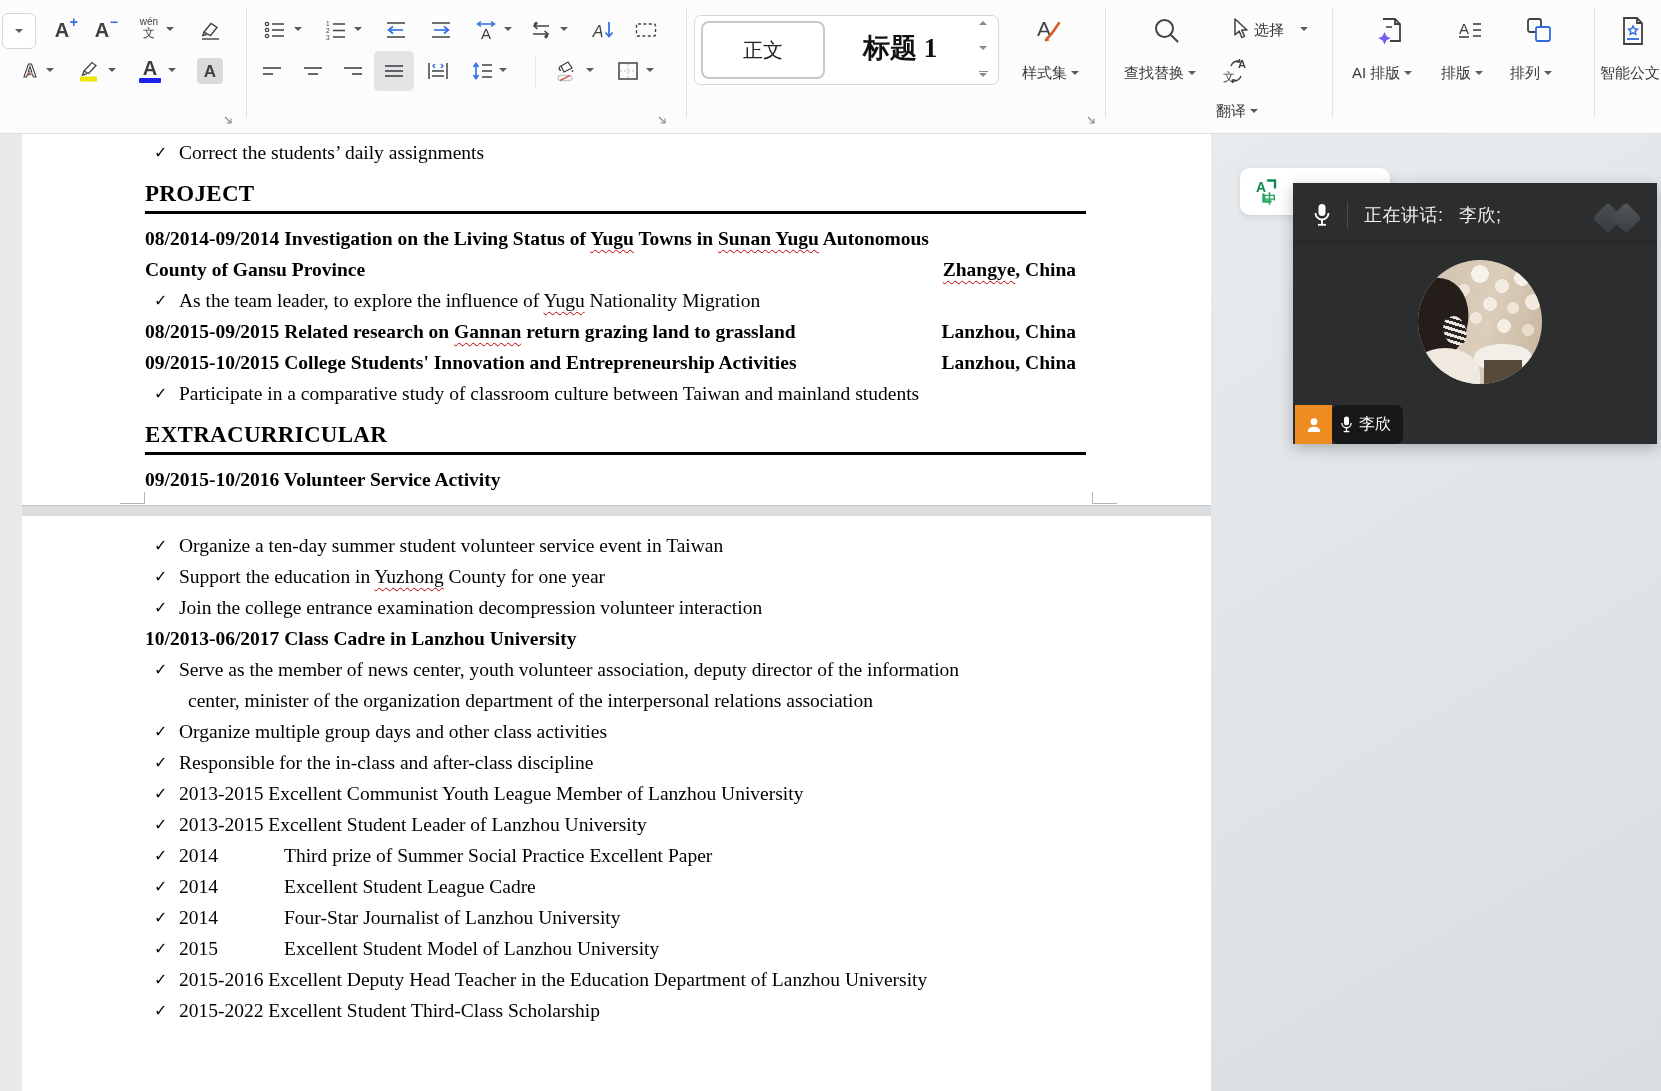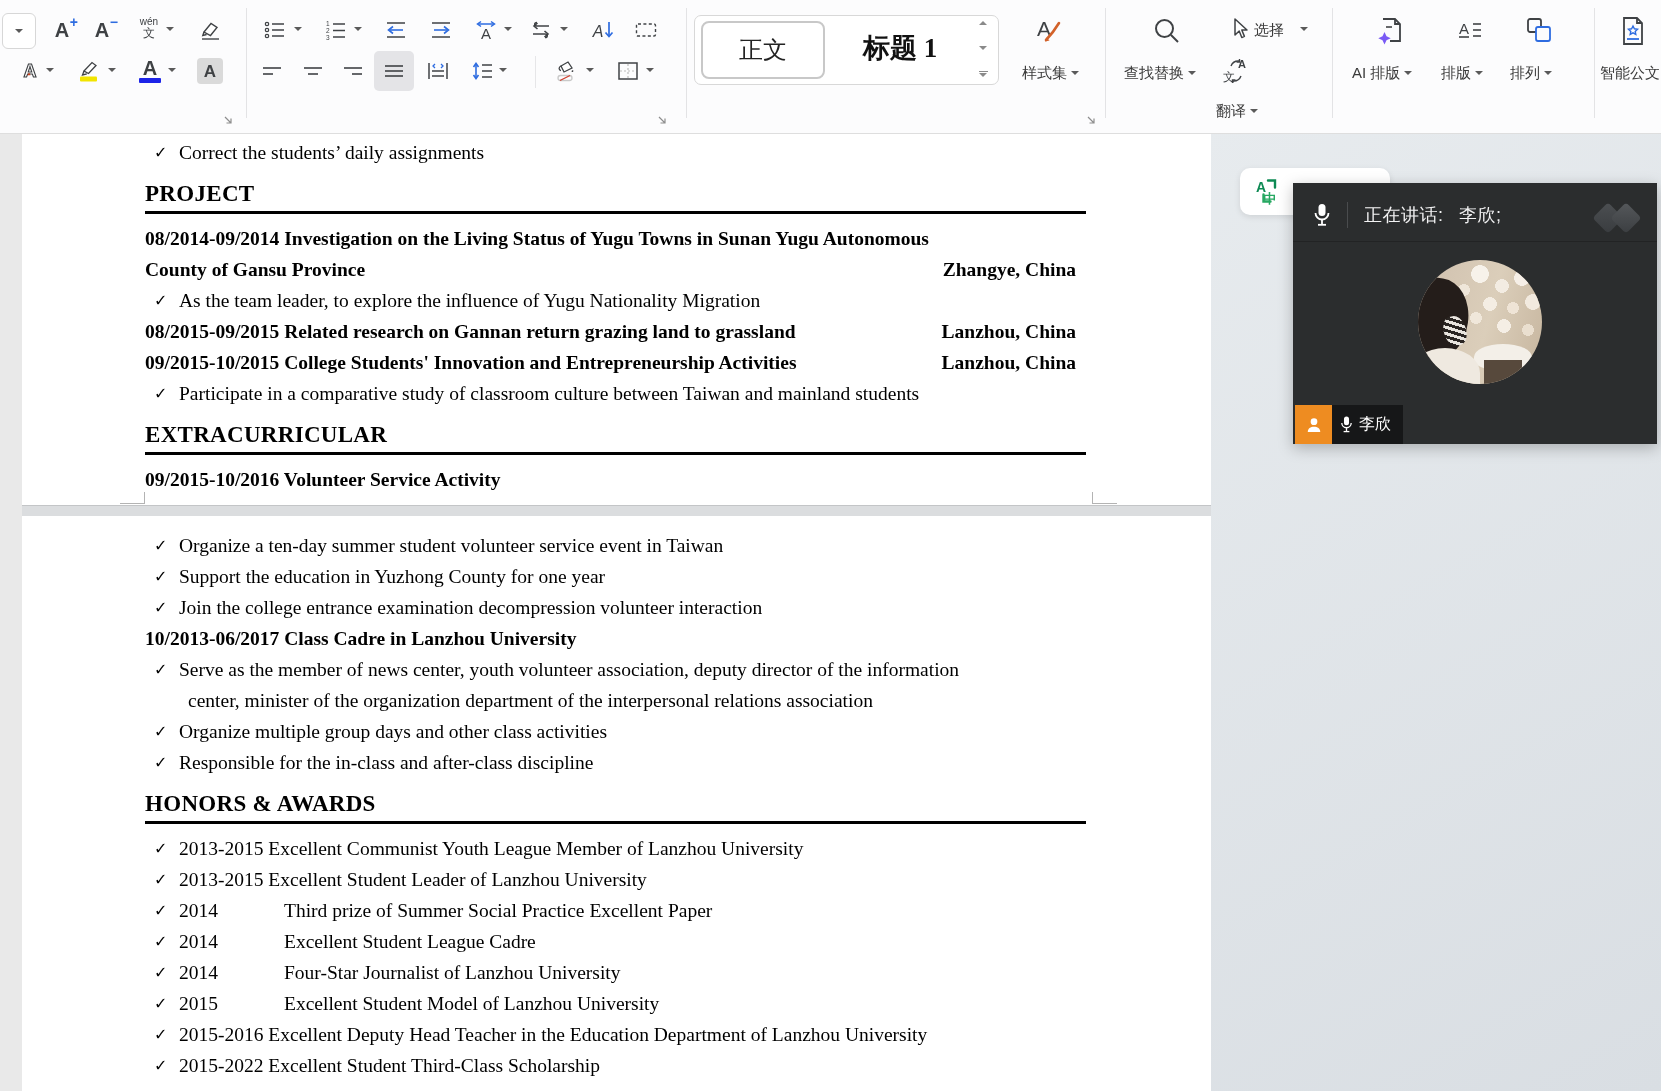--- a/index.html
+++ b/index.html
@@ -23,21 +23,21 @@
   .plusmark{position:absolute;top:-2px;right:-3px;font-size:14px;font-weight:700;color:#2e6ce0;line-height:1;}
   .pinyin{display:flex;flex-direction:column;align-items:center;line-height:1;color:#3e4144;}
   .pinyin .t{font-size:10px;}
   .pinyin .b{font-size:12px;}
   .collapse-box{position:absolute;left:2px;top:13px;width:32px;height:34px;border:1px solid #d7d7d7;border-radius:6px;background:#fff;display:flex;align-items:center;justify-content:center;}
   .justify-sel{position:absolute;left:374px;top:51px;width:40px;height:40px;background:#e4e4e7;border-radius:5px;}
   .fc-bar{position:absolute;left:2px;bottom:1px;width:22px;height:5px;border-radius:1px;}
   .shade-chip{width:26px;height:26px;background:#dadada;border-radius:4px;display:flex;align-items:center;justify-content:center;}
   
   .gallery{position:absolute;left:694px;top:15px;width:303px;height:68px;background:#fff;border:1px solid #d8d8d8;border-radius:7px;}
-  .chip{position:absolute;left:6px;top:5px;width:120px;height:54px;border:2px solid #c8c8c8;border-radius:8px;background:#fff;display:flex;align-items:center;justify-content:center;font-size:24px;color:#222;font-family:"Liberation Serif",serif;}
+  .chip{position:absolute;left:6px;top:5px;width:120px;height:54px;border:2px solid #c8c8c8;border-radius:8px;background:#fff;display:flex;align-items:center;justify-content:center;font-size:20px;color:#222;font-family:"Liberation Serif",serif;}
   .h1prev{position:absolute;left:140px;top:0;width:130px;height:64px;display:flex;align-items:center;justify-content:center;font-size:27px;font-weight:700;color:#111;font-family:"Liberation Serif",serif;white-space:nowrap;}
   .rail{position:absolute;right:8px;top:5px;width:14px;height:56px;display:flex;flex-direction:column;align-items:center;justify-content:space-between;}
   .tri-up{width:0;height:0;border-left:4px solid transparent;border-right:4px solid transparent;border-bottom:4.5px solid #8a8a8a;}
   .tri-dn{width:0;height:0;border-left:4px solid transparent;border-right:4px solid transparent;border-top:4.5px solid #8a8a8a;}
   .tri-bar{display:flex;flex-direction:column;align-items:center;gap:1px;}
   .tri-bar .bar{width:9px;height:1.5px;background:#8a8a8a;}
   
   .doc-strip{position:absolute;left:0;top:133px;width:22px;height:958px;background:#e9e9e9;border-right:1px solid #d2d2d2;}
   .page{position:absolute;left:22px;width:1189px;background:#fff;}
   .page1{top:133px;height:372px;}
@@ -49,21 +49,21 @@
   .m-bl{left:120px;top:517px;border-top:1px solid #b3b3b3;border-right:1px solid #b3b3b3;}
   .m-br{left:1092px;top:517px;border-top:1px solid #b3b3b3;border-left:1px solid #b3b3b3;}
   .content{position:absolute;left:123px;width:941px;color:#000;}
   .c1{top:4px;} .c2{top:14px;}
   .dl{font:19.5px/31px "Liberation Serif","DejaVu Serif",serif;white-space:nowrap;display:flex;}
   .dl.b{font-weight:700;justify-content:space-between;}
   .dl .check{width:34px;padding-left:9px;box-sizing:border-box;font-family:"DejaVu Sans",sans-serif;font-size:16px;}
   .dl .year{display:inline-block;width:105px;}
   .dl.cont{padding-left:43px;text-align:center;}
   .h{font:700 23px/29px "Liberation Serif","DejaVu Serif",serif;letter-spacing:.3px;border-bottom:3px solid #000;padding-bottom:3px;margin:11px 0 9px 0;text-decoration-thickness:1.5px;text-underline-offset:3px;}
-  .sq{text-decoration-style:wavy;text-decoration-color:#c00000;text-decoration-thickness:1px;text-underline-offset:4px;}
+  .sq{text-decoration:underline;text-decoration-style:wavy;text-decoration-color:#c00000;text-decoration-thickness:1px;text-underline-offset:4px;}
   .rseg{padding-right:10px;}
   
   .tr-tile{position:absolute;left:1240px;top:168px;width:150px;height:47px;background:#fff;border-radius:10px;box-shadow:0 2px 6px rgba(0,0,0,.10);z-index:8;}
   .call-panel{position:absolute;left:1293px;top:183px;width:364px;height:261px;background:#2b2d2e;z-index:9;box-shadow:0 4px 14px rgba(0,0,0,.25);}
   .call-header{position:absolute;left:0;top:5px;width:100%;height:53px;border-bottom:1px solid #222324;display:flex;align-items:center;}
   .hdr-div{width:1px;height:26px;background:#4a4c4e;margin:0 16px 0 16px;}
   .hdr-text{color:#f2f2f3;font-size:18px;letter-spacing:.5px;}
   .logo{position:absolute;right:8px;top:13px;width:56px;height:34px;}
   .logo i{position:absolute;width:22px;height:22px;border-radius:4px;}
   .logo .l1{left:4px;top:6px;background:linear-gradient(135deg,#4c4f52,#393c3f);transform:rotate(45deg);}
@@ -80,21 +80,21 @@
     radial-gradient(circle 6px at 58px 58px,#f0e7da 96%,transparent),
     radial-gradient(circle 7px at 86px 66px,#f5eee5 96%,transparent),
     radial-gradient(circle 6px at 110px 70px,#eadfcf 96%,transparent);}
   .awning{position:absolute;left:56px;top:84px;width:58px;height:26px;background:#f3efe8;border-radius:50% 50% 40% 40%;}
   .doorway{position:absolute;left:66px;top:100px;width:38px;height:24px;background:#57493c;}
   .hair{position:absolute;left:-14px;top:18px;width:64px;height:84px;background:#241d1a;border-radius:46% 54% 58% 42%;transform:rotate(8deg);}
   .scrunchie{position:absolute;left:26px;top:56px;width:22px;height:30px;border-radius:45%;background:repeating-linear-gradient(35deg,#e8e4de 0 3px,#2a2522 3px 6px);transform:rotate(-18deg);}
   .shoulder{position:absolute;left:-8px;top:88px;width:70px;height:50px;background:#efe9e0;border-radius:50% 50% 0 0;}
   .name-badge{position:absolute;left:2px;top:222px;height:39px;display:flex;z-index:2;}
   .nb-orange{width:37px;height:39px;display:flex;align-items:center;justify-content:center;}
-  .nb-dark{height:39px;background:#161718;display:flex;align-items:center;gap:6px;padding:0 12px 0 8px;}
+  .nb-dark{height:39px;background:#161718;display:flex;align-items:center;gap:6px;padding:0 12px 0 8px;border-radius:7px;}
   .nb-name{color:#fff;font-size:16px;}
   .tile-icon{position:absolute;left:13px;top:9px;}
 </style>
 </head>
 <body>
 
 <div class="ribbon">
 
   <div class="vsep" style="left:246px"></div>
   <div class="vsep" style="left:686px"></div>
@@ -483,21 +483,20 @@
         <span><span>center, minister of the organization department of the interpersonal relations association</span></span>
       </div>
       <div class="dl">
         <span class="check">✓</span>
         <span><span>Organize multiple group days and other class activities</span></span>
       </div>
       <div class="dl">
         <span class="check">✓</span>
         <span><span>Responsible for the in-class and after-class discipline</span></span>
       </div>
-      <div class="h">HONORS &amp; AWARDS</div>
       <div class="dl">
         <span class="check">✓</span>
         <span><span>2013-2015 Excellent Communist Youth League Member of Lanzhou University</span></span>
       </div>
       <div class="dl">
         <span class="check">✓</span>
         <span><span>2013-2015 Excellent Student Leader of Lanzhou University</span></span>
       </div>
       <div class="dl">
         <span class="check">✓</span>

